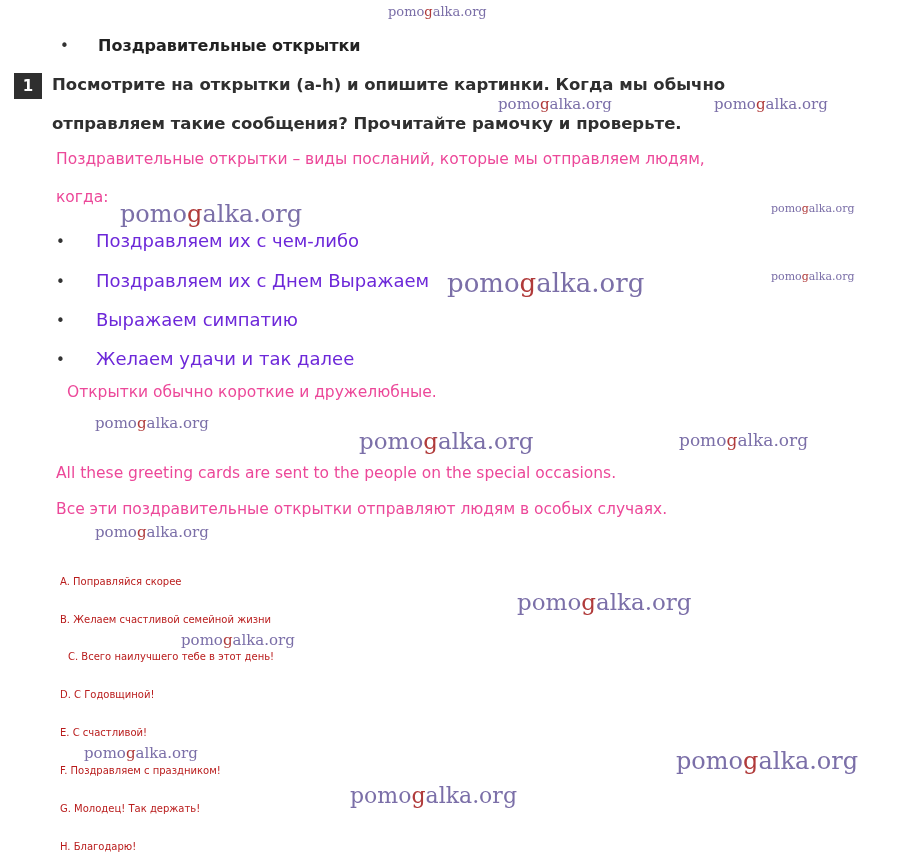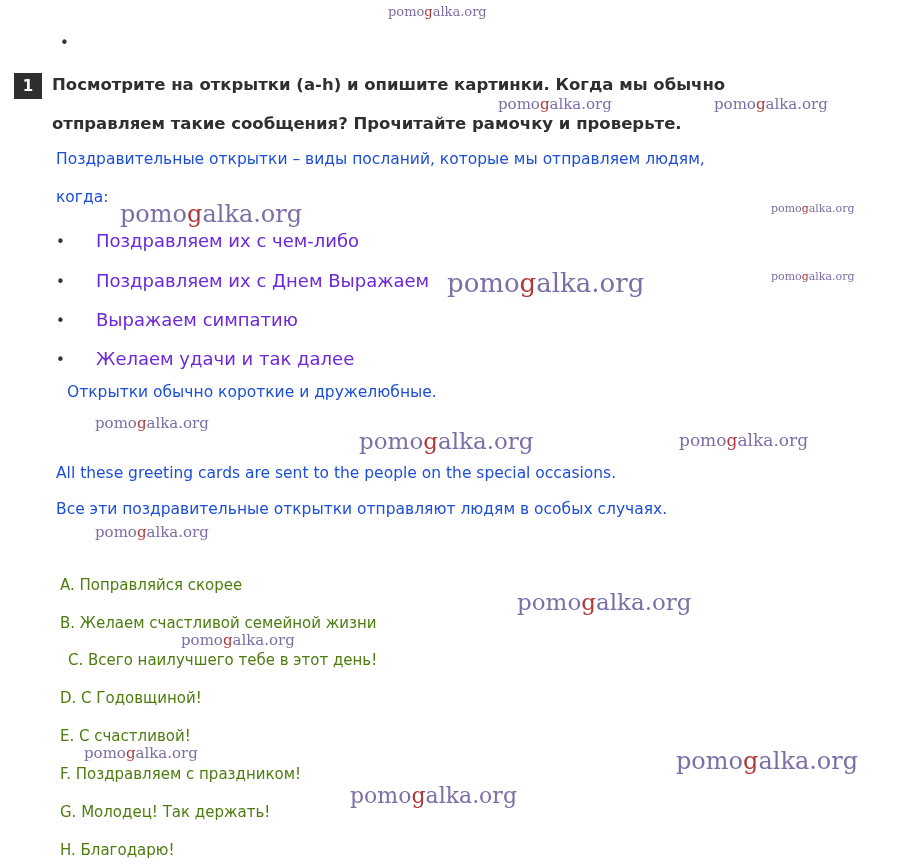--- a/index.html
+++ b/index.html
@@ -72,34 +72,34 @@
     position: absolute;
     font-weight: bold;
     font-size: 16.5px;
     color: #2f2f2f;
     white-space: nowrap;
   }
 
   .body-text {
     position: absolute;
     font-size: 15.5px;
-    color: #1d4ed8;
+    color: #ec4899;
     white-space: nowrap;
   }
 
   .list-item-text {
     font-size: 18px;
     color: #6d28d9;
     white-space: nowrap;
   }
 
   .answer-line {
     position: absolute;
-    font-size: 15px;
-    color: #4d7c0f;
+    font-size: 10px;
+    color: #b91c1c;
     white-space: nowrap;
   }
 </style>
 </head>
 <body>
 
 <div class="page">
 
   <div id="watermark-layer">
       <div class="wm" style="left: 388px; top: 4px; font-size: 13px;">pomo<span class="g">g</span>alka.org</div>
@@ -115,20 +115,21 @@
       <div class="wm" style="left: 95px; top: 523px; font-size: 15px;">pomo<span class="g">g</span>alka.org</div>
       <div class="wm" style="left: 517px; top: 589px; font-size: 23px;">pomo<span class="g">g</span>alka.org</div>
       <div class="wm" style="left: 181px; top: 631px; font-size: 15px;">pomo<span class="g">g</span>alka.org</div>
       <div class="wm" style="left: 84px; top: 744px; font-size: 15px;">pomo<span class="g">g</span>alka.org</div>
       <div class="wm" style="left: 676px; top: 747px; font-size: 24px;">pomo<span class="g">g</span>alka.org</div>
       <div class="wm" style="left: 350px; top: 783px; font-size: 22px;">pomo<span class="g">g</span>alka.org</div>
     </div>
 
   <div class="bullet-row" style="left:60px; top:36px;">
     <span class="bullet-dot">•</span>
+    <span class="heading-bold" style="margin-left:24px;">Поздравительные открытки</span>
   </div>
 
   <div class="task-num">1</div>
 
   <div class="q-line" style="left:52px; top:75px;">Посмотрите  на  открытки  (a-h)  и  опишите  картинки.  Когда  мы  обычно</div>
   <div class="q-line" style="left:52px; top:114px;">отправляем такие сообщения? Прочитайте рамочку и проверьте.</div>
 
   <div class="body-text" style="left:56px; top:150px;">Поздравительные  открытки  –  виды  посланий,  которые  мы  отправляем  людям,</div>
   <div class="body-text" style="left:56px; top:188px;">когда:</div>
 

